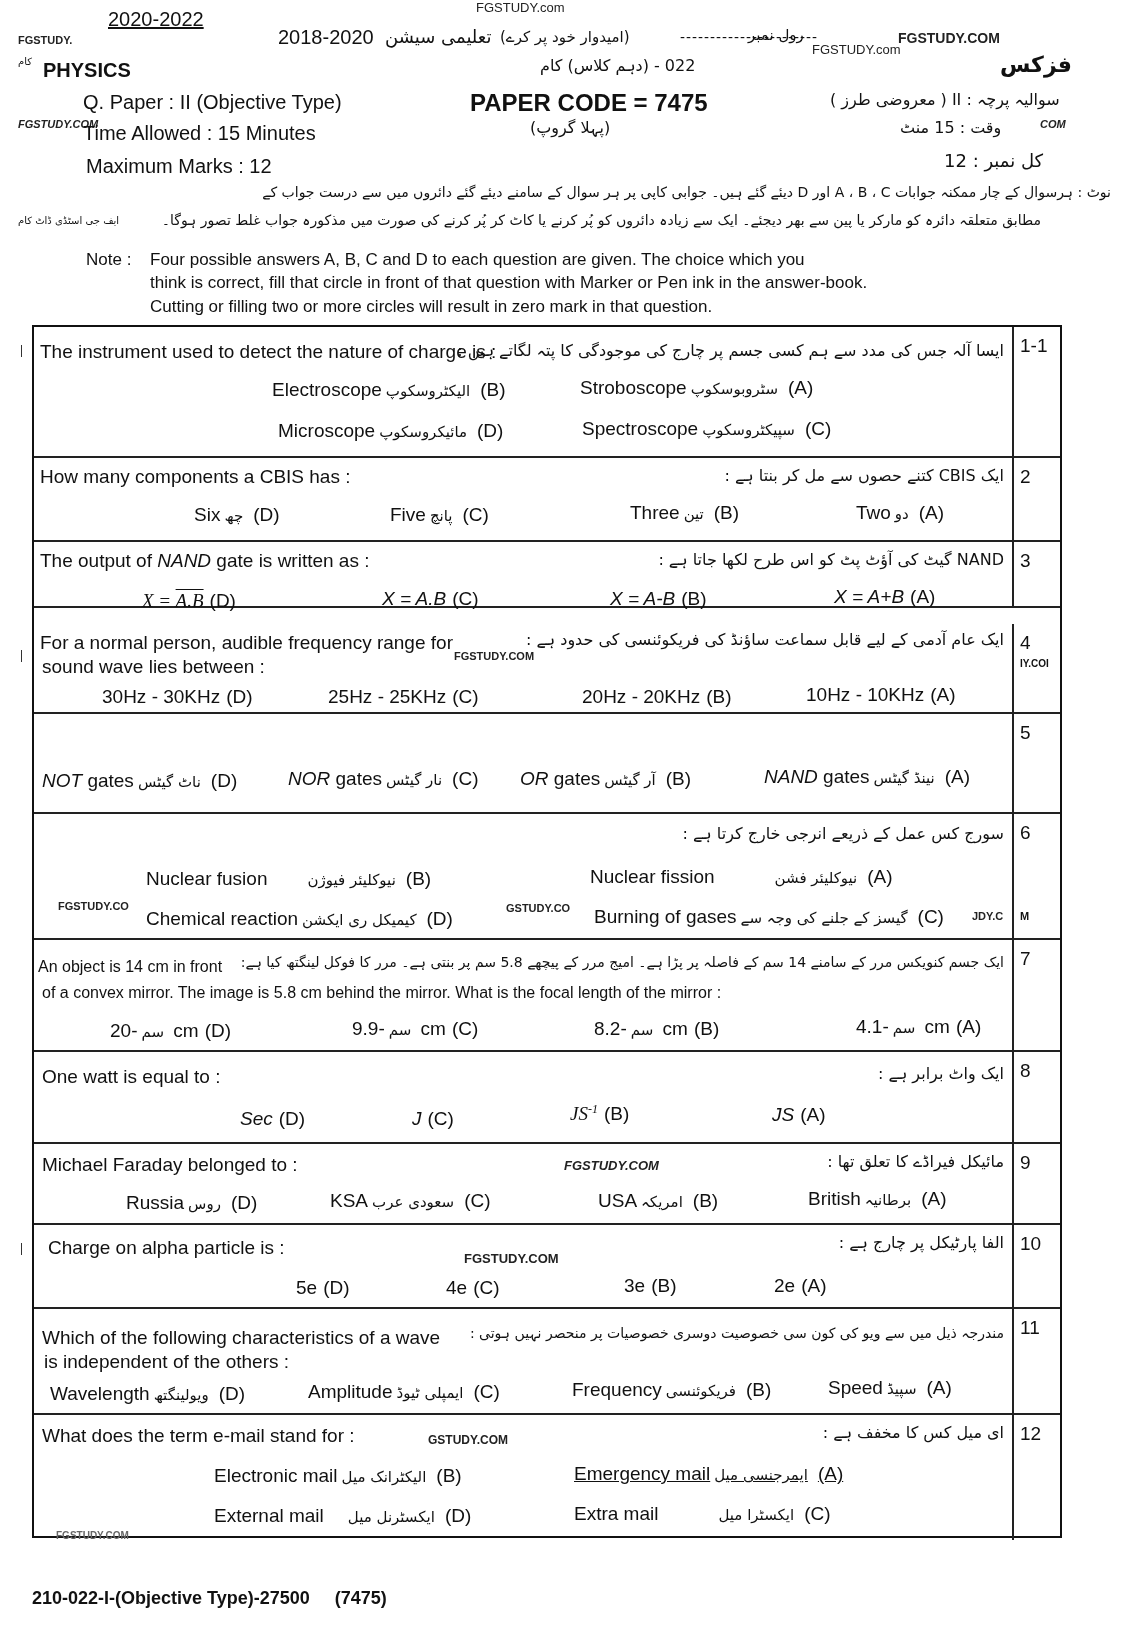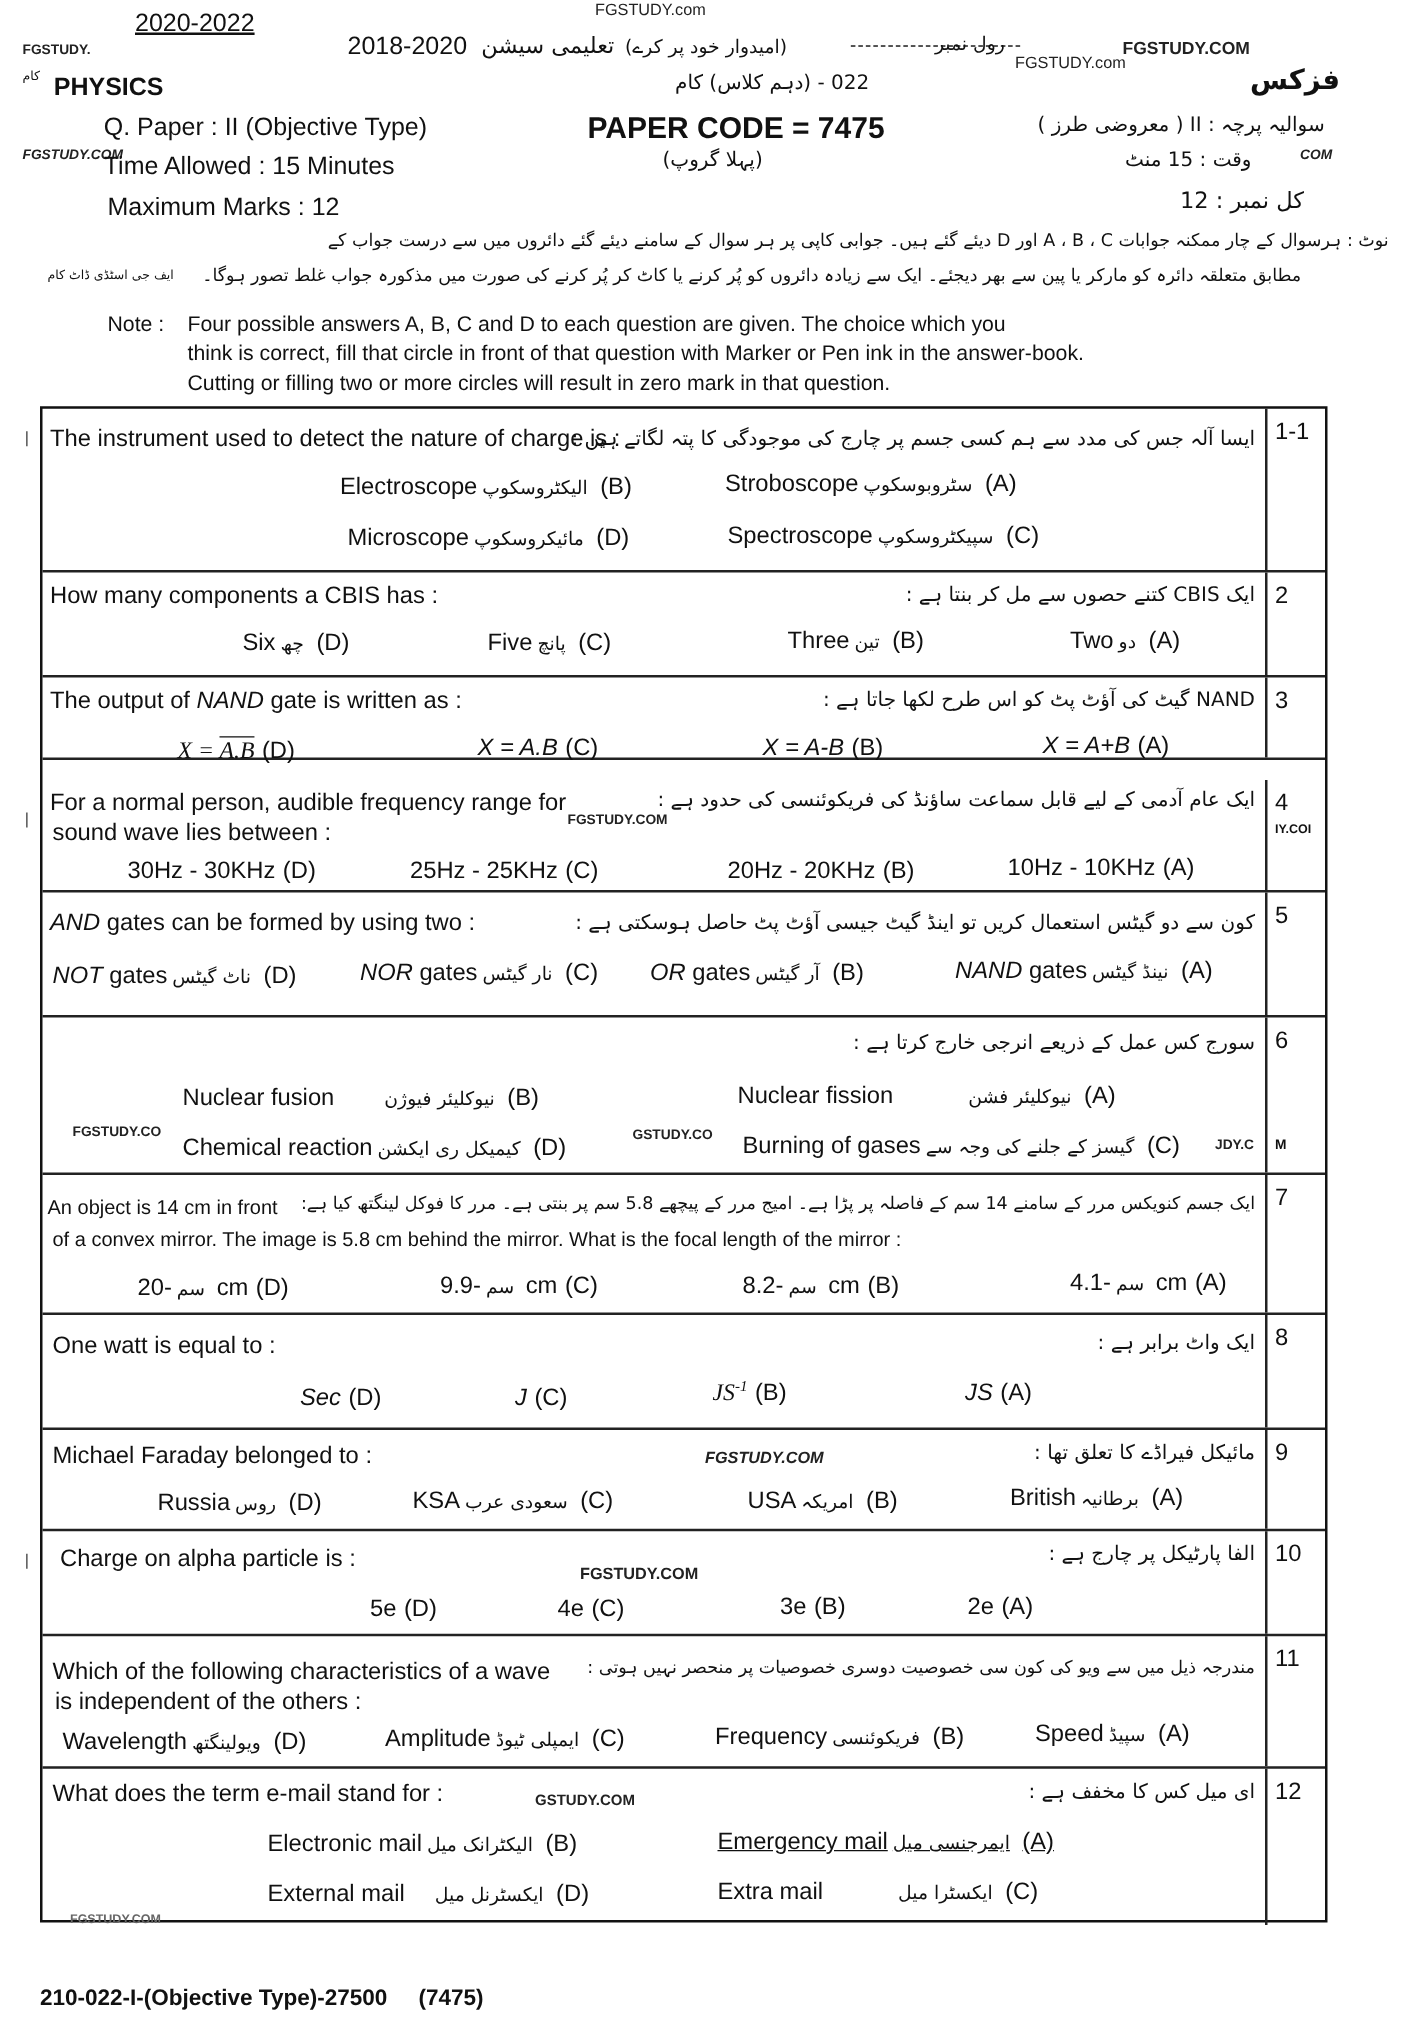--- a/index.html
+++ b/index.html
@@ -60,21 +60,21 @@
 <div class="abs wm" style="left:18px;top:118px;font-style:italic;">FGSTUDY.COM</div>
 <div class="abs hdr" style="left:83px;top:122px;">Time Allowed :  15 Minutes</div>
 <div class="abs urdu" style="left:530px;top:118px;font-size:16px;">(پہلا گروپ)</div>
 <div class="abs urdu" style="left:900px;top:118px;font-size:16px;">وقت  :  15  منٹ</div>
 <div class="abs wm" style="left:1040px;top:118px;font-style:italic;">COM</div>
 
 <div class="abs hdr" style="left:86px;top:155px;">Maximum Marks  :  12</div>
 <div class="abs urdu" style="left:944px;top:150px;font-size:18px;">کل نمبر  :  12</div>
 
 <div class="abs urdu note-urdu" style="right:20px;top:184px;">نوٹ : ہرسوال کے چار ممکنہ جوابات A ، B ، C اور D دیئے گئے ہیں۔ جوابی کاپی پر ہر سوال کے سامنے دیئے گئے دائروں میں سے درست جواب کے</div>
-<div class="abs urdu" style="left:18px;top:215px;font-size:10px;margin-left:20px;">ایف جی اسٹڈی ڈاٹ کام</div>
+<div class="abs urdu" style="left:18px;top:215px;font-size:10px;">ایف جی اسٹڈی ڈاٹ کام</div>
 <div class="abs urdu note-urdu" style="right:90px;top:212px;text-align:right;">مطابق متعلقہ دائرہ کو مارکر یا پین سے بھر دیجئے۔  ایک سے زیادہ دائروں کو پُر کرنے یا کاٹ کر پُر کرنے کی صورت میں مذکورہ جواب غلط تصور ہوگا۔</div>
 <div class="abs note" style="left:86px;top:250px;">Note :</div>
 <div class="abs note" style="left:150px;top:250px;">Four possible answers A, B, C and D to each question are given. The choice which you</div>
 <div class="abs note" style="left:150px;top:273px;">think is correct, fill that circle in front of that question  with Marker or Pen ink in the answer-book.</div>
 <div class="abs note" style="left:150px;top:297px;">Cutting or filling two or more circles will result in zero mark in that question.</div>
 
 <div class="tick" style="top:345px;"></div>
 <div class="tick" style="top:650px;"></div>
 <div class="tick" style="top:1243px;"></div>
 
@@ -125,22 +125,20 @@
     <div class="opt" style="left:294px;top:62px;"><span>25Hz - 25KHz</span><span class="lbl">(C)</span></div>
     <div class="opt" style="left:548px;top:62px;"><span>20Hz - 20KHz</span><span class="lbl">(B)</span></div>
     <div class="opt" style="left:772px;top:60px;"><span>10Hz - 10KHz</span><span class="lbl">(A)</span></div>
     <div class="numcol">
         <span class="qnum">4</span>
         <span class="qnum-sub">IY.COI</span>
       </div>
   </div>
 
   <div class="qrow" style="top:387px;height:100px;">
-    <div class="q-en" style="top:14px;"><i>AND</i> gates can be formed by using two :</div>
-    <div class="q-ur" style="top:14px;">کون سے دو گیٹس استعمال کریں تو اینڈ گیٹ جیسی آؤٹ پٹ حاصل ہوسکتی ہے :</div>
     <div class="opt" style="left:8px;top:56px;"><i>NOT</i> gates<span class="ur">ناٹ گیٹس</span><span class="lbl">(D)</span></div>
     <div class="opt" style="left:254px;top:54px;"><i>NOR</i> gates<span class="ur">نار گیٹس</span><span class="lbl">(C)</span></div>
     <div class="opt" style="left:486px;top:54px;"><i>OR</i> gates<span class="ur">آر گیٹس</span><span class="lbl">(B)</span></div>
     <div class="opt" style="left:730px;top:52px;"><i>NAND</i> gates<span class="ur">نینڈ گیٹس</span><span class="lbl">(A)</span></div>
     <div class="numcol">
         <span class="qnum">5</span>
       </div>
   </div>
 
   <div class="qrow" style="top:487px;height:126px;">

